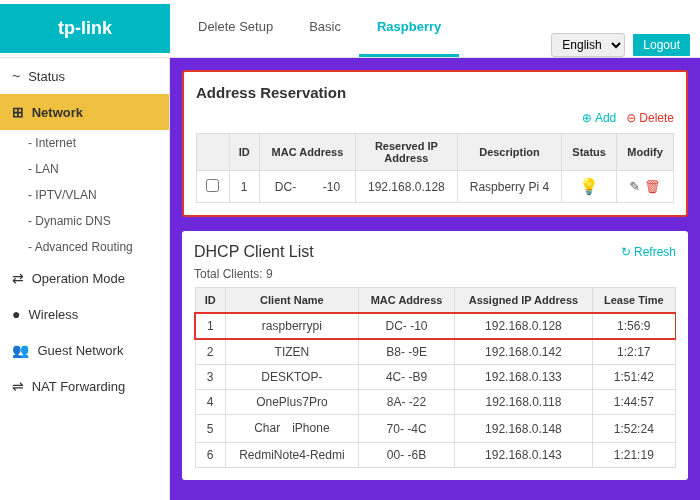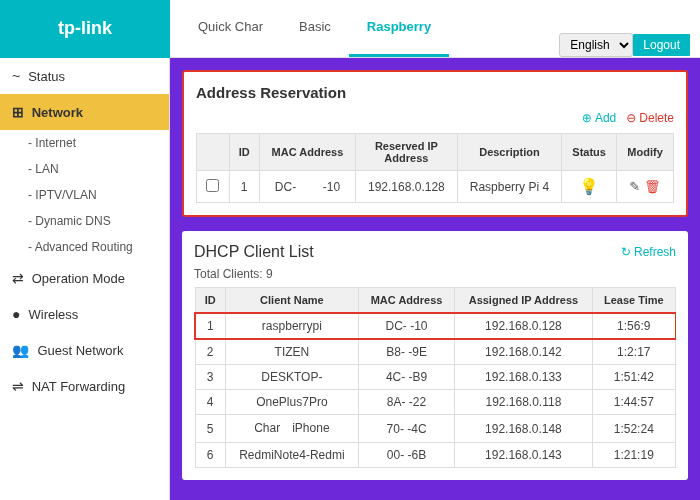--- a/index.html
+++ b/index.html
@@ -1,25 +1,25 @@
 <!DOCTYPE html>
 <html><head>
   <meta charset="utf-8">
   <style>
     * { margin: 0; padding: 0; box-sizing: border-box; }
     body { font-family: Arial, sans-serif; font-size: 12px; background: #f0f0f0; width: 700px; height: 500px; overflow: hidden; display: flex; flex-direction: column; }
 
     
     .header { background: #fff; display: flex; align-items: center; border-bottom: 1px solid #ddd; height: 58px; }
-    .logo { background: #00b7c2; width: 170px; height: 58px; display: flex; align-items: center; justify-content: center; flex-shrink: 0; }
+    .logo { background: #00b7c2; width: 170px; height: 49px; display: flex; align-items: center; justify-content: center; flex-shrink: 0; }
     .logo-text { color: white; font-size: 18px; font-weight: bold; }
     .nav { display: flex; align-items: flex-end; flex: 1; padding: 0 10px; height: 100%; }
     .nav-item { padding: 8px 18px; cursor: pointer; color: #555; font-size: 13px; border-bottom: 3px solid transparent; height: 58px; display: flex; align-items: center; }
     .nav-item.active { color: #00b7c2; border-bottom: 3px solid #00b7c2; font-weight: bold; }
-    .nav-right { margin-left: auto; display: flex; align-items: center; }
+    .nav-right { margin-left: auto; display: flex; align-items: center; gap: 8px; }
     .lang-select { border: 1px solid #ccc; padding: 3px 6px; font-size: 12px; border-radius: 3px; }
     .logout-btn { background: #00b7c2; color: white; border: none; padding: 4px 10px; border-radius: 1px; cursor: pointer; font-size: 12px; }
 
     
     .layout { display: flex; flex: 1; overflow: hidden; }
 
     
     .sidebar { width: 170px; background: #fff; border-right: 1px solid #ddd; overflow-y: auto; flex-shrink: 0; }
     .sidebar-item { display: flex; align-items: center; gap: 8px; padding: 10px 12px; cursor: pointer; color: #333; font-size: 13px; }
     .sidebar-item.active { background: #f0c040; color: #333; font-weight: bold; }
@@ -61,21 +61,21 @@
     .modify-icons { display: flex; gap: 4px; justify-content: center; align-items: center; }
   </style>
 </head>
 <body>
 
 <div class="header">
   <div class="logo">
     <span class="logo-text">tp-link</span>
   </div>
   <div class="nav">
-    <div class="nav-item">Quick Char</div>
+    <div class="nav-item">Delete Setup</div>
     <div class="nav-item">Basic</div>
     <div class="nav-item active">Raspberry</div>
     <div class="nav-right">
       <select class="lang-select">
         <option>English</option>
       </select>
       <button class="logout-btn">Logout</button>
     </div>
   </div>
 </div>

